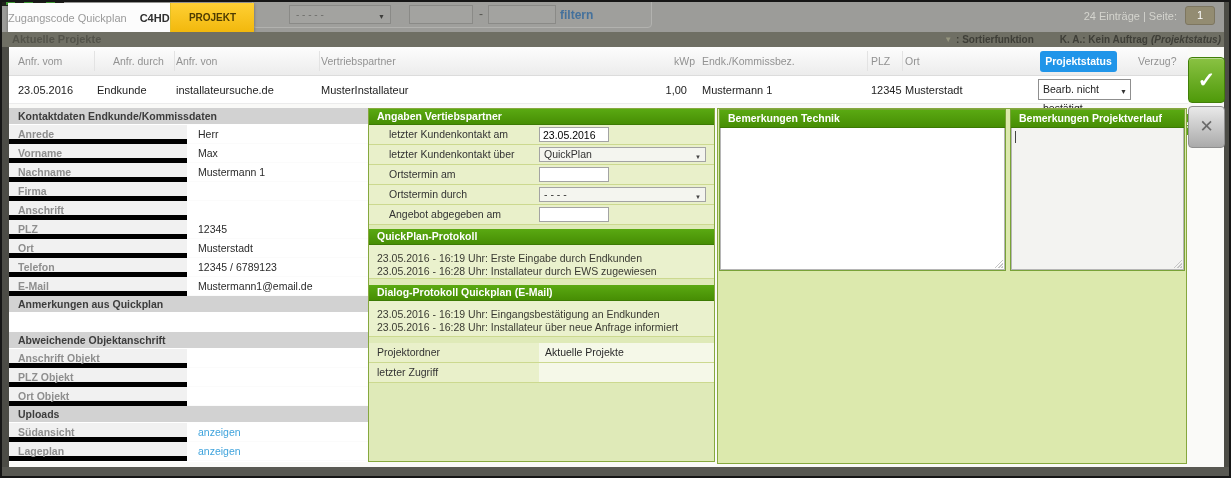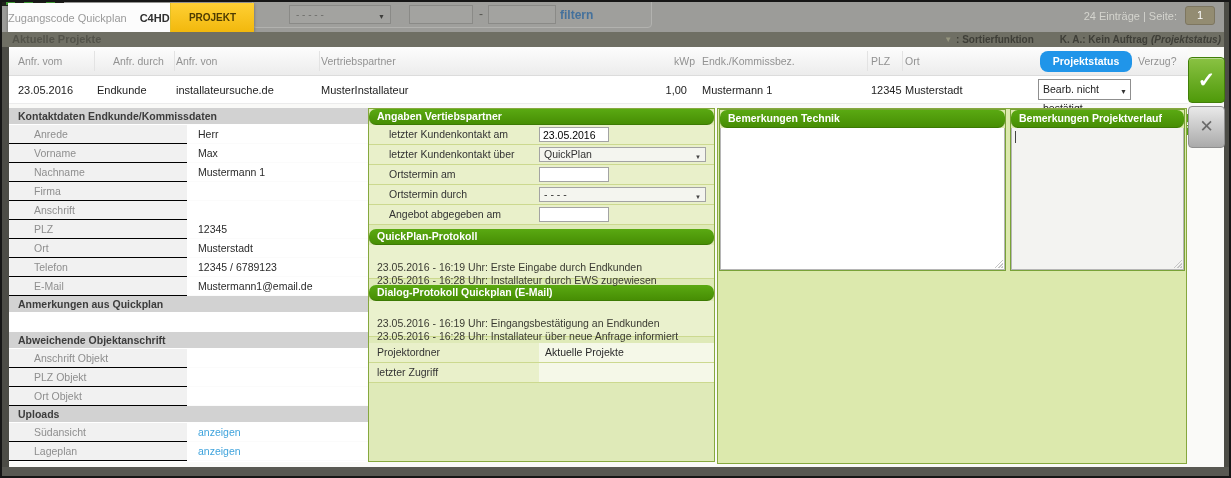--- a/index.html
+++ b/index.html
@@ -41,51 +41,51 @@
   
   #left-strip  { position:absolute; left:0; top:45px; width:7px; height:429px; background:#4c4c46; }
   #right-strip { position:absolute; right:0; top:0; width:5px; height:474px; background:#4c4c46; }
   #bottom-bar  { position:absolute; left:0; bottom:0; width:1227px; height:9px; background:#585852; }
   #main-bg { position:absolute; left:7px; top:45px; width:1215px; height:420px; background:#fafaf8; }
 
   
   #thead { position:absolute; left:7px; top:45px; width:1179px; height:29px; background:linear-gradient(#fdfdfd,#ececec); border-bottom:1px solid #dcdcdc; }
   #thead span.h { position:absolute; top:0; line-height:29px; font-size:10.5px; color:#929292; }
   #thead .vsep { position:absolute; top:4px; bottom:4px; width:1px; background:#e3e3e3; }
-  #col-status { position:absolute; left:1031px; top:4px; width:92px; height:21px; background:#2095e9; color:#fff; font-size:10.5px; font-weight:bold; text-align:center; line-height:21px; border-radius:8px; }
+  #col-status { position:absolute; left:1031px; top:4px; width:77px; height:21px; background:#2095e9; color:#fff; font-size:10.5px; font-weight:bold; text-align:center; line-height:21px; border-radius:3px; }
   #trow { position:absolute; left:7px; top:74px; width:1179px; height:28px; background:#ffffff; border-bottom:1px solid #ececec; }
   #trow span.c { position:absolute; top:0; line-height:28px; font-size:11px; color:#222222; }
   #status-select { position:absolute; left:1029px; top:3px; width:93px; height:21px; background:#fff; border:1px solid #8f8f8f; font-size:10.5px; color:#222; line-height:19px; padding-left:4px; cursor:pointer; }
   #status-select .sc { position:absolute; right:3px; top:2px; font-size:7px; color:#333; }
   #verzug-badge { position:absolute; left:1126px; top:3px; width:55px; height:21px; background:#55a013; color:#fff; font-size:10px; font-weight:bold; text-align:center; line-height:21px;margin-top:35px; }
 
   
   #check-btn { position:absolute; left:1186px; top:55px; width:37px; height:46px; background:linear-gradient(#8ac243,#4f9a0a); border:1px solid #417f08; border-radius:4px; box-shadow:inset 0 1px 0 rgba(255,255,255,0.4); color:#fff; font-size:21px; font-weight:bold; text-align:center; line-height:44px; cursor:pointer; }
   #close-btn { position:absolute; left:1186px; top:104px; width:37px; height:42px; background:linear-gradient(#e9e9e9,#aaaaaa); border:1px solid #8f8f8f; border-radius:4px; color:#6a6a6a; font-size:17px; text-align:center; line-height:40px; cursor:pointer; }
 
   
   #contact { position:absolute; left:7px; top:106px; width:360px; height:354px; background:#ffffff; }
   .lsec { height:17px; background:#d2d2d2; border-bottom:1px solid #fff; font-size:10.5px; font-weight:bold; color:#3c3c3c; line-height:16px; padding-left:9px; }
   .lrow { height:19px; display:flex; }
-  .lrow .lbl { width:178px; background:#f1f1f1; border-bottom:1px solid #000000; color:#8e8e8e; font-size:10.5px; line-height:18px; padding-left:25px; }
+  .lrow .lbl { width:178px; background:#f1f1f1; border-bottom:5px solid #000000; color:#8e8e8e; font-size:10.5px; line-height:18px; padding-left:9px;font-weight:bold; }
   .lrow .val { flex:1; background:#fff; border-bottom:1px solid #fbfbfb; color:#2a2a2a; font-size:10.5px; line-height:18px; padding-left:11px; }
   .lrow .val a { color:#3fa3dc; text-decoration:none; cursor:pointer; }
   .lrow.empty { background:#fff; }
 
   
   #partner { position:absolute; left:366px; top:106px; width:347px; height:354px; background:#dfeab8; border:1px solid #86a83e; }
-  .gsec { height:16px; background:linear-gradient(#5aa912,#478e04); border-bottom:1px solid #3c7a03; color:#fff; font-size:10.5px; font-weight:bold; line-height:15px; padding-left:8px;border-radius:7px; }
+  .gsec { height:16px; background:linear-gradient(#5aa912,#478e04); border-bottom:1px solid #3c7a03; color:#fff; font-size:10.5px; font-weight:bold; line-height:15px; padding-left:8px; }
   .frow { position:relative; height:20px; background:#e9f0ca; border-bottom:1px solid #ccd98f; }
   .frow .flbl { font-size:10.5px; color:#333; line-height:19px; padding-left:20px; }
   .frow input { position:absolute; left:170px; top:2px; width:70px; height:15px; border:1px solid #a3a3a3; background:#fff; font-family:"Liberation Sans",sans-serif; font-size:10.5px; padding:0 3px; }
   .fselect { position:absolute; left:170px; top:2px; width:167px; height:15px; background:#f4f5ef; border:1px solid #a3a3a3; font-size:10.5px; color:#333; line-height:13px; padding-left:4px; cursor:pointer; }
   .fselect .sc { position:absolute; right:4px; top:3px; font-size:6px; color:#444; }
   .pgap { height:4px; background:#dfeab8; }
   .pgap6 { height:6px; background:#dfeab8; }
-  .pbody { height:34px; background:#eaf1cd; border-bottom:1px solid #ccd98f; padding:16px 8px; font-size:10.5px; color:#3a3a32; line-height:13px; }
+  .pbody { height:34px; background:#eaf1cd; border-bottom:1px solid #ccd98f; padding:7px 8px; font-size:10.5px; color:#3a3a32; line-height:13px; }
   .pbody.tall { height:36px; }
   .prow { height:20px; display:flex; }
   .prow .plbl { width:170px; background:#e9f0ca; border-bottom:1px solid #ccd98f; font-size:10.5px; color:#333; line-height:19px; padding-left:8px; }
   .prow .pval { flex:1; background:#f5f8e8; border-bottom:1px solid #ccd98f; font-size:10.5px; color:#2a2a2a; line-height:19px; padding-left:6px; }
   .pfill { flex:1; background:#dfeab8; }
 
   
   #remarks { position:absolute; left:715px; top:106px; width:470px; height:356px; background:#dce9ad; border:1px solid #86a83e; }
   .rpanel { position:absolute; top:0; border:1px solid #79a238; }
   #technik { left:1px; width:287px; height:162px; }

